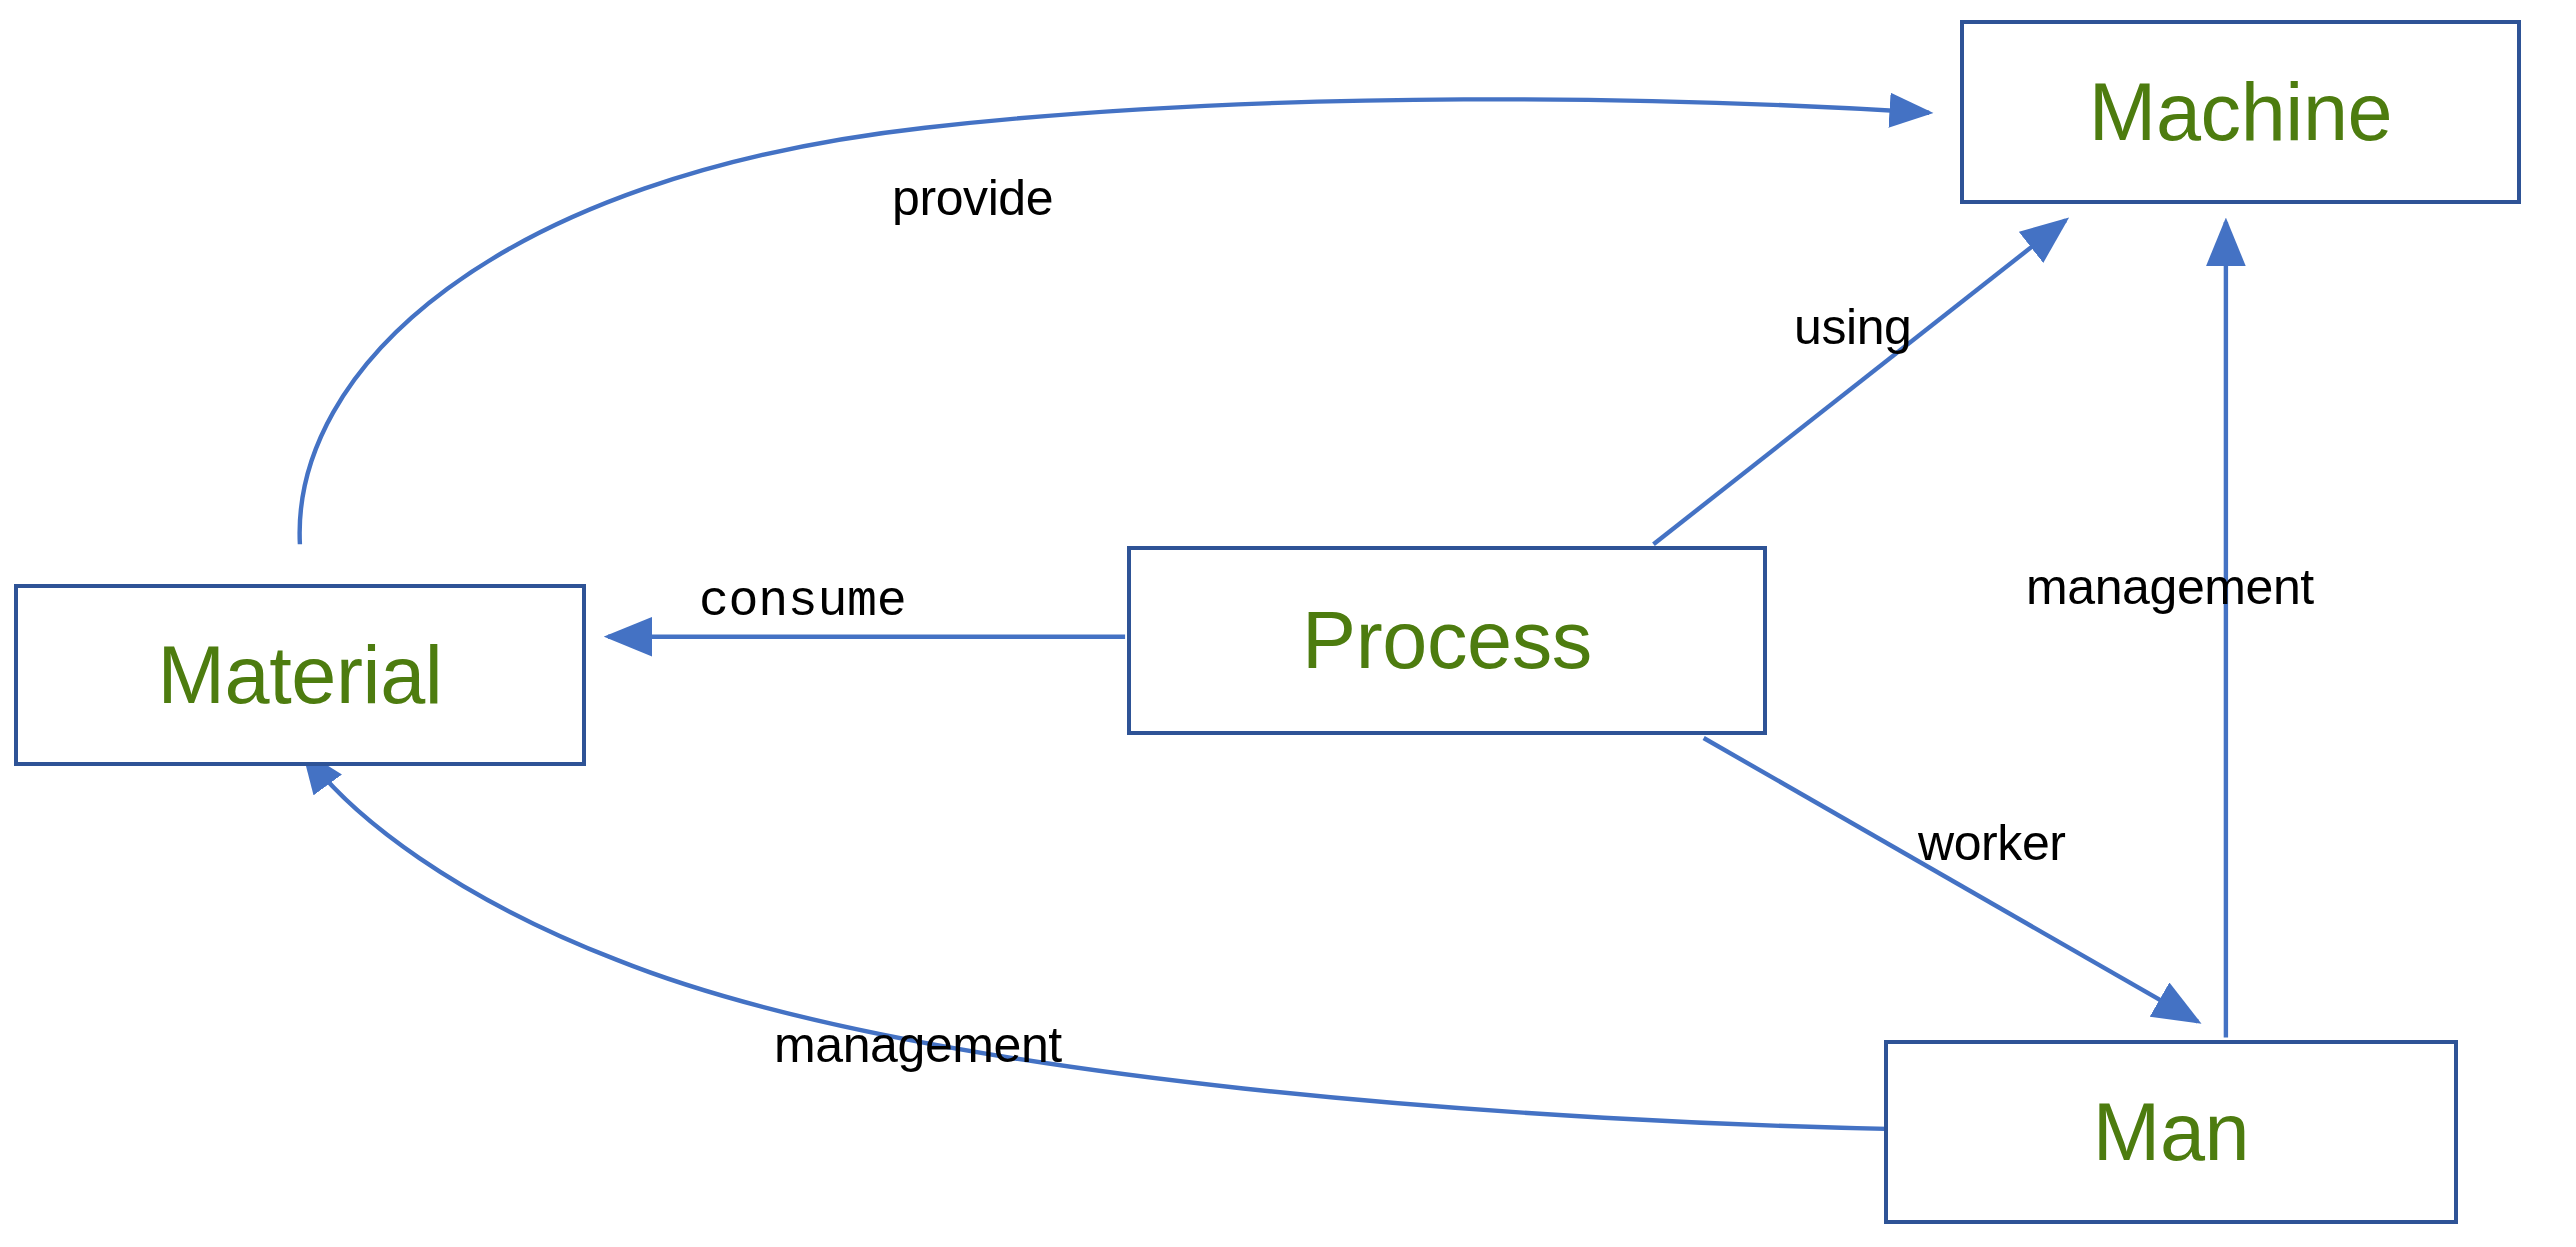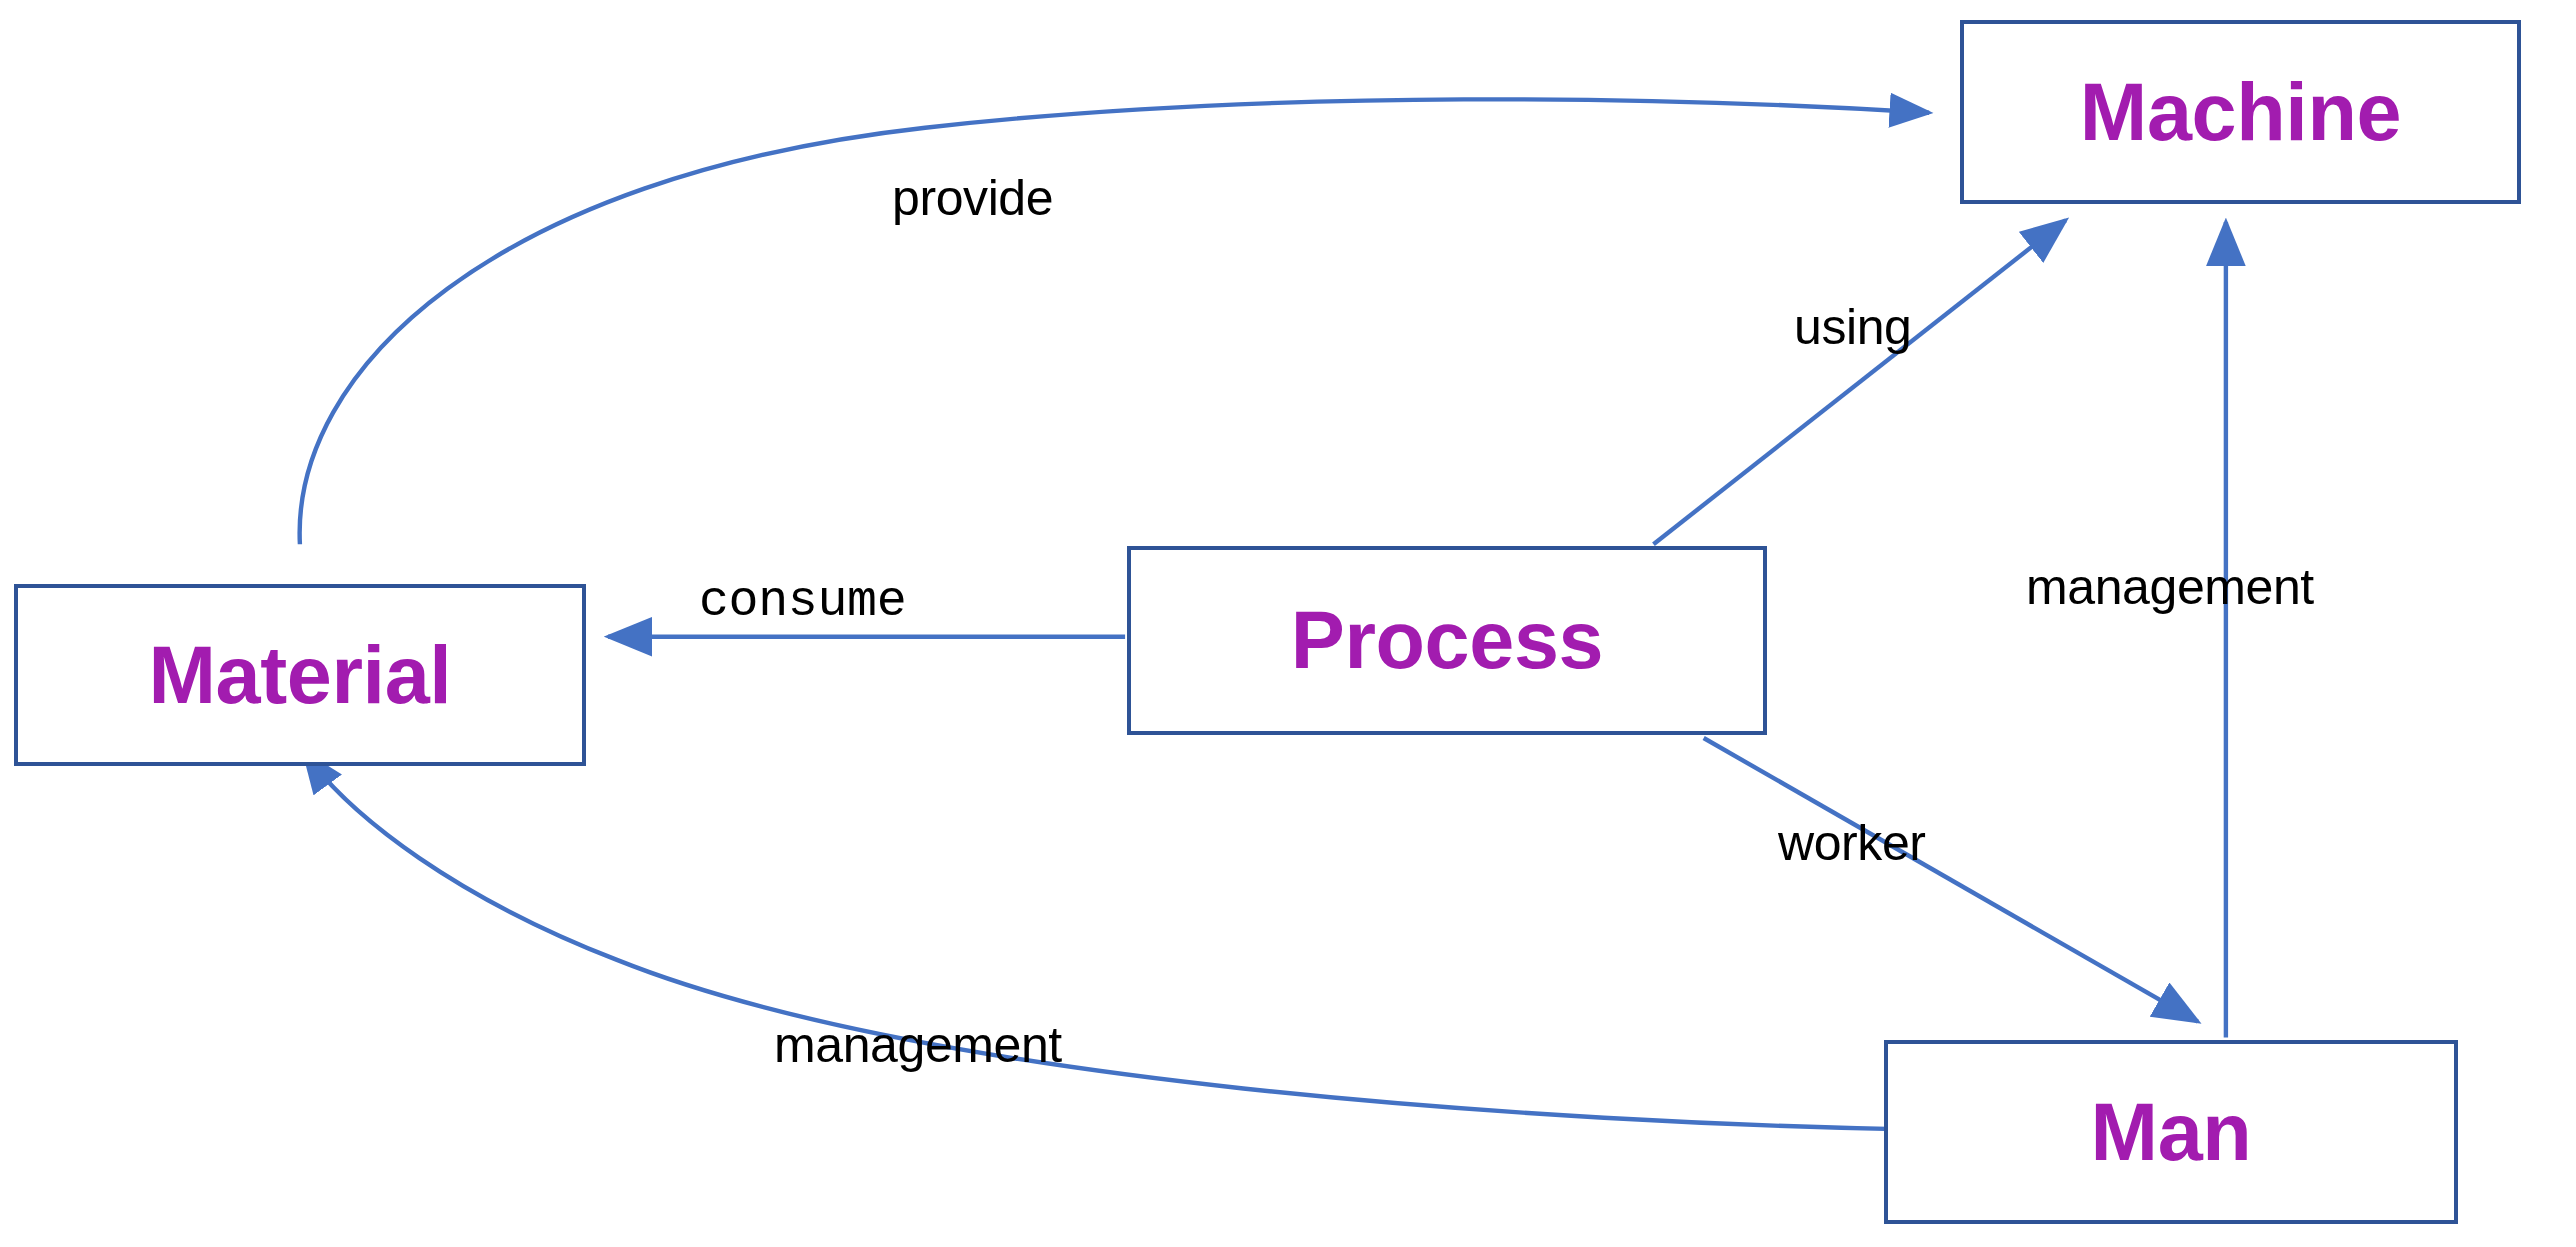--- a/index.html
+++ b/index.html
@@ -29,46 +29,45 @@
     box-sizing: border-box;
     background: #ffffff;
     border: 4.4px solid #2e5396;
     display: flex;
     align-items: center;
     justify-content: center;
   }
   .node-label {
     font-family: "Liberation Sans", sans-serif;
     font-size: 81px;
-    color: #a21caf;
+    color: #4d7c0f;
     line-height: 1;
     white-space: nowrap;
     letter-spacing: -0.4px;
-    font-weight: bold;
   }
   .edge-label {
     position: absolute;
     font-family: "Liberation Sans", sans-serif;
     font-size: 50px;
     color: #000000;
     line-height: 1;
     white-space: nowrap;
     letter-spacing: -0.4px;
   }
   
   #node-machine  { left: 1960px; top: 20px;   width: 561px; height: 184px; }
   #node-material { left: 14px;   top: 546px;  width: 572px; height: 182px; margin-top: 38px; }
   #node-process  { left: 1127px; top: 546px;  width: 640px; height: 189px; }
   #node-man      { left: 1884px; top: 1040px; width: 574px; height: 184px; }
   
   #label-provide       { left: 892px; top: 173px;  }
   #label-using         { left: 1794px; top: 302px; text-align: center;  }
   #label-consume       { left: 699px;  top: 577px; font-family: Liberation Mono, monospace;  }
   #label-mgmt-right    { left: 2026px; top: 562px;  }
-  #label-worker        { left: 1778px; top: 818px;  }
+  #label-worker        { left: 1918px; top: 818px;  }
   #label-mgmt-bottom   { left: 774px;  top: 1020px; }
 </style>
 </head>
 <body>
 
 <div id="canvas">
 
   <svg id="edges" viewBox="0 0 2924 1416" width="2576" height="1247" xmlns="http://www.w3.org/2000/svg">
     <defs>
       <marker id="arrowhead" markerWidth="10" markerHeight="8" refX="9" refY="4" orient="auto" markerUnits="strokeWidth">

